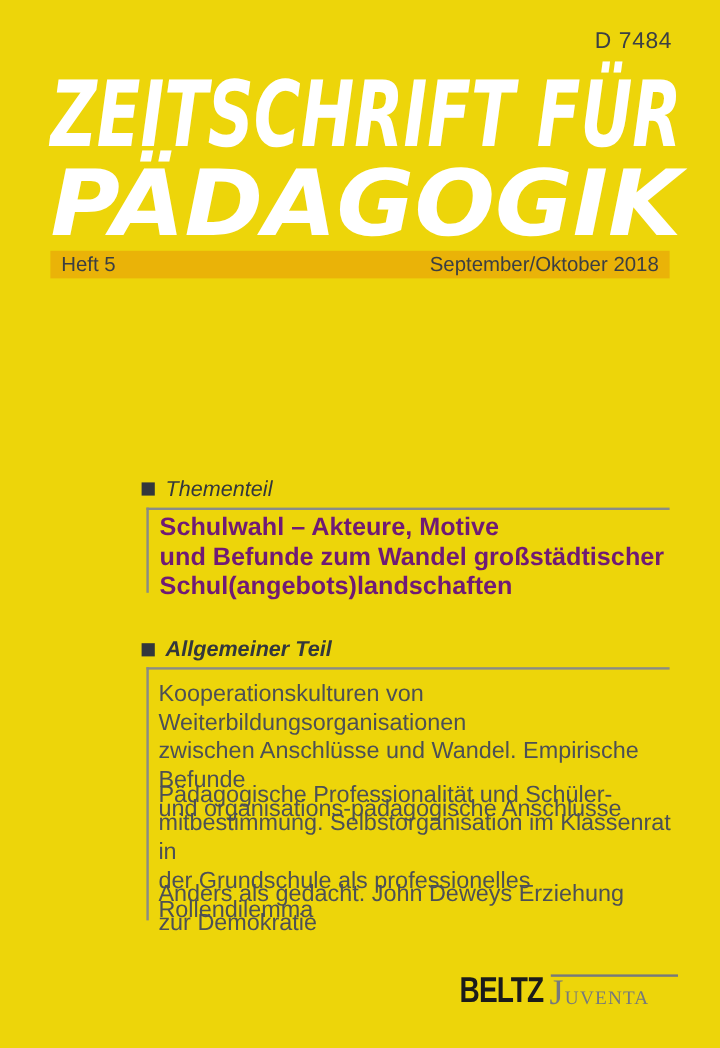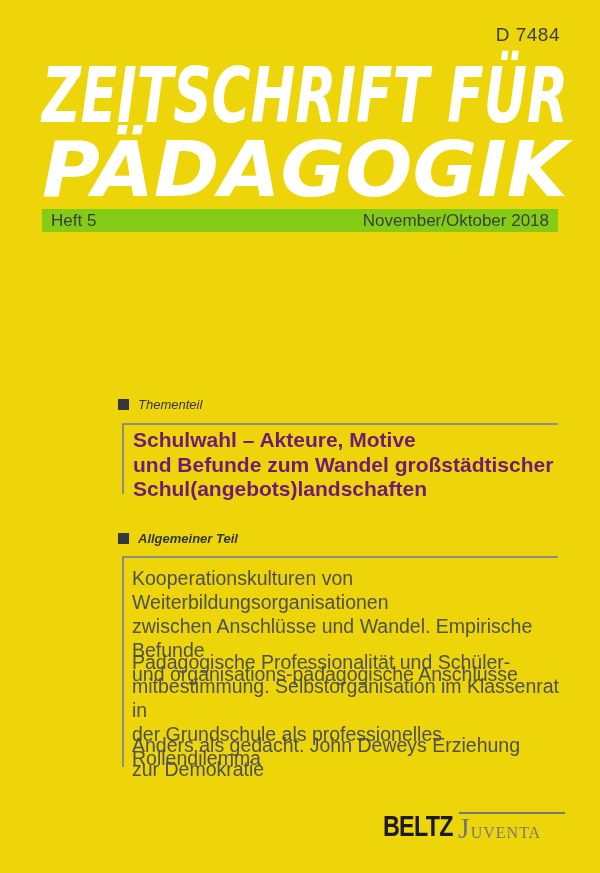--- a/index.html
+++ b/index.html
@@ -15,29 +15,29 @@
     font-size:19px;color:#3C4045;letter-spacing:0.5px;
   }
   .masthead-svg{position:absolute;top:0;left:0;}
   .masthead-line{
     font-family:"DejaVu Sans", sans-serif;
     font-weight:bold;font-style:italic;
     fill:#FFFFFF;
   }
   .issue-bar{
     position:absolute;left:42px;top:209px;width:516px;height:23px;
-    background:#84cc16;
+    background:#eab308;
     display:flex;align-items:center;justify-content:space-between;
     box-sizing:border-box;padding:0 9px;
     font-size:17px;color:#3B3E43;
   }
   .section-label{
     position:absolute;left:118px;
     display:flex;align-items:center;
-    font-size:13px;font-style:italic;color:#33373C;
+    font-size:18px;font-style:italic;color:#33373C;
   }
   .bullet{
     width:11px;height:11px;background:#33373C;
     margin-right:9px;flex:0 0 auto;
   }
   .hrule{
     position:absolute;left:122px;width:436px;height:2px;background:#8A8C86;
   }
   .vrule{
     position:absolute;left:122px;width:2px;background:#8A8C86;
@@ -84,21 +84,21 @@
 
   <div class="issue-code">D 7484</div>
 
   <svg class="masthead-svg" width="600" height="240" viewBox="0 0 600 240">
     <text x="42" y="122" font-size="76" textLength="526" lengthAdjust="spacingAndGlyphs" class="masthead-line">ZEITSCHRIFT FÜR</text>
     <text x="42" y="196" font-size="76" textLength="526" lengthAdjust="spacingAndGlyphs" class="masthead-line">PÄDAGOGIK</text>
   </svg>
 
   <div class="issue-bar">
     <span>Heft 5</span>
-    <span>November/Oktober 2018</span>
+    <span>September/Oktober 2018</span>
   </div>
 
   <div class="section-label" style="top:397px;">
     <span class="bullet"></span>
     <span>Thementeil</span>
   </div>
 
   <div class="hrule" style="top:423px;"></div>
   <div class="vrule" style="top:423px;height:71px;"></div>
 

